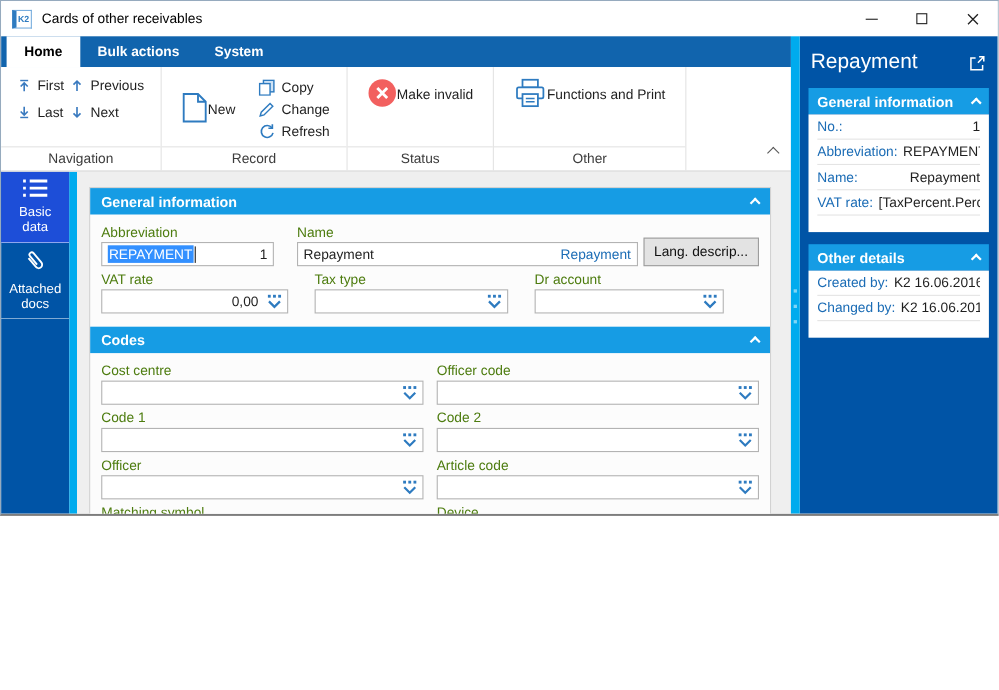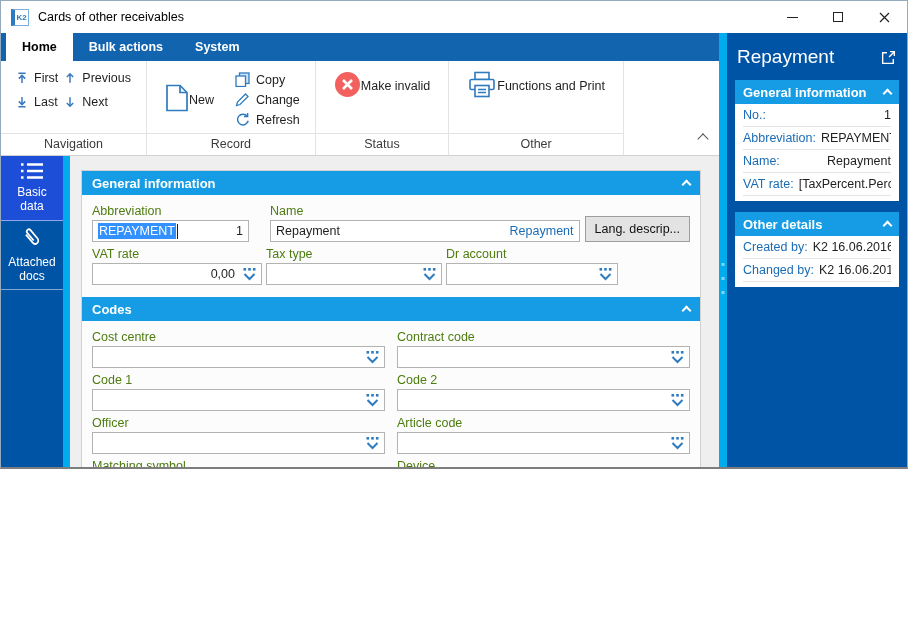--- a/index.html
+++ b/index.html
@@ -69,42 +69,42 @@
   .combo-icon{display:flex;align-items:center;margin-left:auto;padding-left:4px}
   .sel{background:#3390ff;color:#fff;padding:1px 1px}
   .caret{width:1px;height:15px;background:#1f1f1f;margin-left:1px}
   .push-right{margin-left:auto}
   .blue-val{color:#1b6cb5}
   .gen-row1{display:flex}
   .f-abbrev{width:157px}
   .f-name{flex:1;margin-left:21px}
   .lang-btn{height:22px;align-self:flex-end;margin-left:5px;padding:12px 9px;background:#e3e3e3;
             border:1px solid #9d9d9d;display:flex;align-items:center;color:#111;white-space:nowrap}
-  .gen-row2{display:flex;gap:4px}
+  .gen-row2{display:flex;gap:24px}
   .f-vat{width:170px}
   .f-tax{width:176px}
   .f-dr{width:172px}
   .codes-grid{display:grid;grid-template-columns:1fr 1fr;column-gap:12px}
   .num-val{justify-content:flex-end}
 
   
   .splitter{flex:0 0 8px;background:#00abee;position:relative}
   .grip{position:absolute;left:50%;top:53%;transform:translateX(-50%);display:flex;
         flex-direction:column;gap:11px}
   .grip span{width:3px;height:3px;background:#7fd6f7}
 
   
   .right-panel{flex:0 0 180px;background:#0054a6;padding:6px 8px;display:flex;flex-direction:column;min-width:0}
   .panel-title-row{display:flex;align-items:center;padding:7px 2px 12px}
   .panel-title{color:#fff;font-size:19px;font-weight:400}
   .ext-icon{margin-left:auto;display:flex}
   .card{margin-bottom:11px}
   .card-header{height:24px;background:#169ce4;color:#fff;font-size:13px;font-weight:700;
                display:flex;align-items:center;padding:0 8px}
-  .card-body{background:#fff;padding:0 8px 5px}
+  .card-body{background:#fff;padding:0 8px 15px}
   .prow{display:flex;justify-content:space-between;align-items:center;height:23px;
         border-bottom:1px solid #e4e4e4;white-space:nowrap;overflow:hidden}
   .prow.fill{justify-content:flex-start}
   .plabel{color:#1b6cb5;margin-right:5px;flex:none}
   .pvalue{color:#1f1f1f;overflow:hidden}
 </style>
 </head>
 <body>
 
 <div class="window">
@@ -349,21 +349,21 @@
                       <svg width="13" height="14" viewBox="0 0 13 14">
                         <rect x="0.5" y="1" width="2.6" height="2.6" fill="#2e7bc0"></rect>
                         <rect x="5.2" y="1" width="2.6" height="2.6" fill="#2e7bc0"></rect>
                         <rect x="9.9" y="1" width="2.6" height="2.6" fill="#2e7bc0"></rect>
                         <path d="M1.5 7 L6.5 12 L11.5 7" fill="none" stroke="#2e7bc0" stroke-width="2"></path>
                       </svg>
                     </span>
                   </div>
               </div>
               <div>
-                <div class="flabel">Contract code</div>
+                <div class="flabel">Officer code</div>
                 <div class="input">
                     <span></span>
                     <span class="combo-icon">
                       <svg width="13" height="14" viewBox="0 0 13 14">
                         <rect x="0.5" y="1" width="2.6" height="2.6" fill="#2e7bc0"></rect>
                         <rect x="5.2" y="1" width="2.6" height="2.6" fill="#2e7bc0"></rect>
                         <rect x="9.9" y="1" width="2.6" height="2.6" fill="#2e7bc0"></rect>
                         <path d="M1.5 7 L6.5 12 L11.5 7" fill="none" stroke="#2e7bc0" stroke-width="2"></path>
                       </svg>
                     </span>

